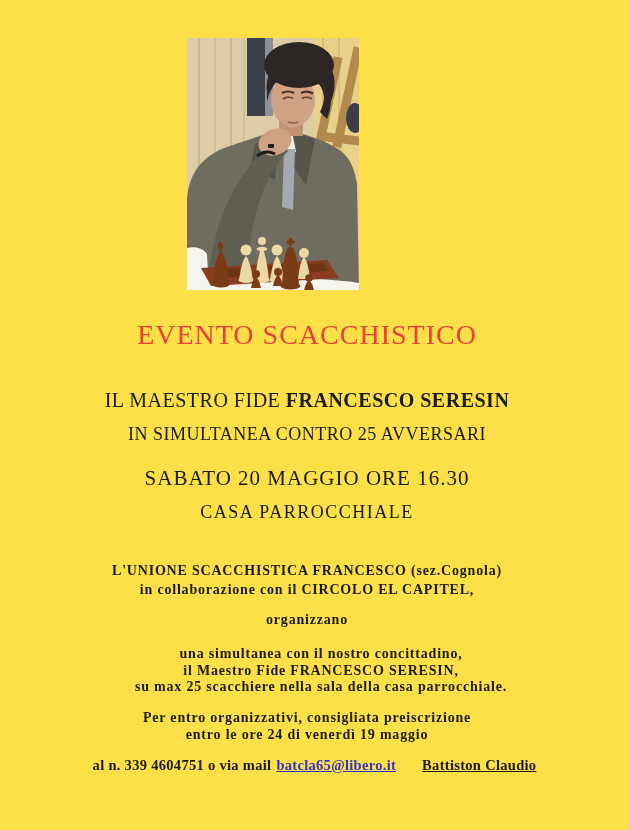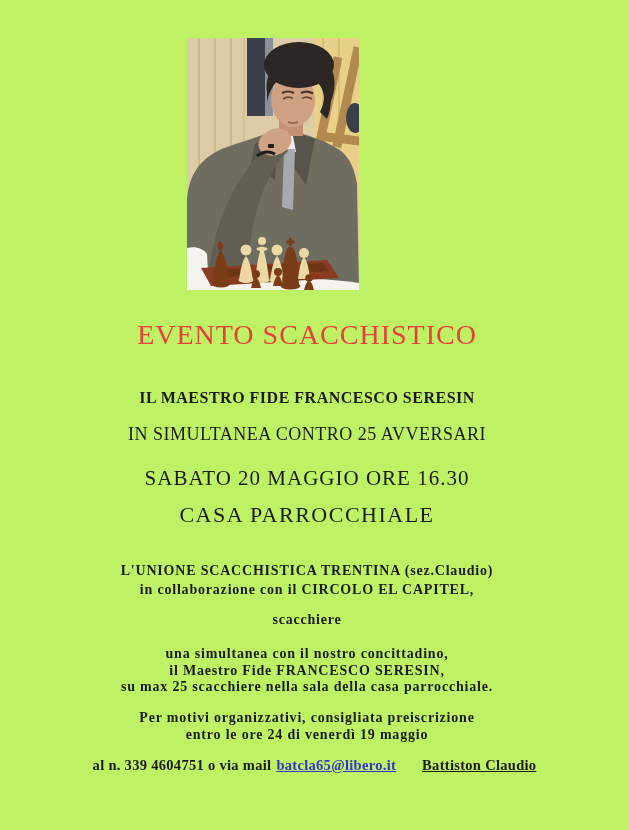--- a/index.html
+++ b/index.html
@@ -1,40 +1,40 @@
 <!DOCTYPE html>
 <html style="--accent_red: #e8403a; --link_blue: #3533cd; --text_dark: #1b1b1b; --p-wall: #ddcda6; --p-wall_line: #c9b78d; --p-wall_right: #e9d089; --p-wall_streak: #d9bd74; --p-window: #3b3f49; --p-window_light: #8a8f98; --p-chair: #b28a4e; --p-jacket: #6f6d60; --p-jacket_dark: #56544b; --p-sleeve: #615f54; --p-shirt: #f2f1ee; --p-tie: #a8a8b0; --p-skin: #cfa284; --p-skin_shadow: #c29272; --p-hair: #2c2624; --p-table: #f6f4ee; --p-board: #8a3c20; --p-board_dark: #6d3514; --p-dark_pieces: #7a3c16; --p-light_pieces: #ead9a4;"><head>
 <meta charset="utf-8">
 <style>
   html,body{margin:0;padding:0;background:#ffffff;}
   .page{
     position:relative;
     width:629px;height:830px;
-    background:#bef264;
+    background:#fde047;
     font-family:"Liberation Serif","DejaVu Serif",serif;
     overflow:hidden;
   }
   .photo{
     position:absolute;left:187px;top:38px;width:172px;height:252px;
   }
   .photo svg{display:block;width:100%;height:100%;}
   .ln{
     position:absolute;left:0;width:614px;text-align:center;
     color:var(--text_dark,#1b1b1b);
     white-space:nowrap;
   }
   .title{font-size:28px;letter-spacing:1px;color:var(--accent_red,#e8403a);}
-  .headline{font-size:16px;letter-spacing:.5px;font-weight:bold;}
+  .headline{font-size:20px;letter-spacing:.5px;}
   .headline b{letter-spacing:.5px;}
   .subtitle{font-size:18px;letter-spacing:.5px;text-align:center;}
   .dateline{font-size:21px;letter-spacing:1px;}
-  .venueline{font-size:22px;letter-spacing:1.5px;text-align:center;}
+  .venueline{font-size:18px;letter-spacing:1.5px;text-align:center;}
   .body{font-size:14px;font-weight:bold;letter-spacing:.8px;}
   .org{line-height:18.5px;}
-  .det{line-height:16.6px;}
+  .det{line-height:16.6px;padding-left:14px;}
   .reg{line-height:16.5px;}
   .contact{font-size:14.5px;letter-spacing:.3px;}
   .email{
     color:var(--link_blue,#3533cd);
     text-decoration:underline;
     margin-left:5px;cursor:pointer;text-align:right;
   }
   .person{margin-left:26px;text-decoration:underline;}
 </style>
 </head>
@@ -164,32 +164,32 @@
 
   <div class="ln headline" style="top:389px"><span>IL MAESTRO FIDE </span><b>FRANCESCO SERESIN</b></div>
 
   <div class="ln subtitle" style="top:424px">IN SIMULTANEA CONTRO 25 AVVERSARI</div>
 
   <div class="ln dateline" style="top:466px">SABATO 20 MAGGIO ORE 16.30</div>
 
   <div class="ln venueline" style="top:502px">CASA PARROCCHIALE</div>
 
   <div class="ln body org" style="top:562px">
-    <div>L'UNIONE SCACCHISTICA TRENTINA (sez.Claudio)</div>
+    <div>L'UNIONE SCACCHISTICA FRANCESCO (sez.Cognola)</div>
     <div>in collaborazione con il CIRCOLO EL CAPITEL,</div>
   </div>
 
-  <div class="ln body" style="top:612px">scacchiere</div>
+  <div class="ln body" style="top:612px">organizzano</div>
 
   <div class="ln body det" style="top:646px">
     <div>una simultanea con il nostro concittadino,</div>
     <div>il Maestro Fide FRANCESCO SERESIN,</div>
     <div>su max 25 scacchiere nella sala della casa parrocchiale.</div>
   </div>
 
   <div class="ln body reg" style="top:710px">
-    <div>Per motivi organizzativi, consigliata preiscrizione</div>
+    <div>Per entro organizzativi, consigliata preiscrizione</div>
     <div>entro le ore 24 di venerdì 19 maggio</div>
   </div>
 
   <div class="ln body contact" style="top:757px;width:629px"><span>al n. 339 4604751 o via mail</span><a class="email">batcla65@libero.it</a><span class="person">Battiston Claudio</span></div>
 
 </div>
 
 </body></html>

